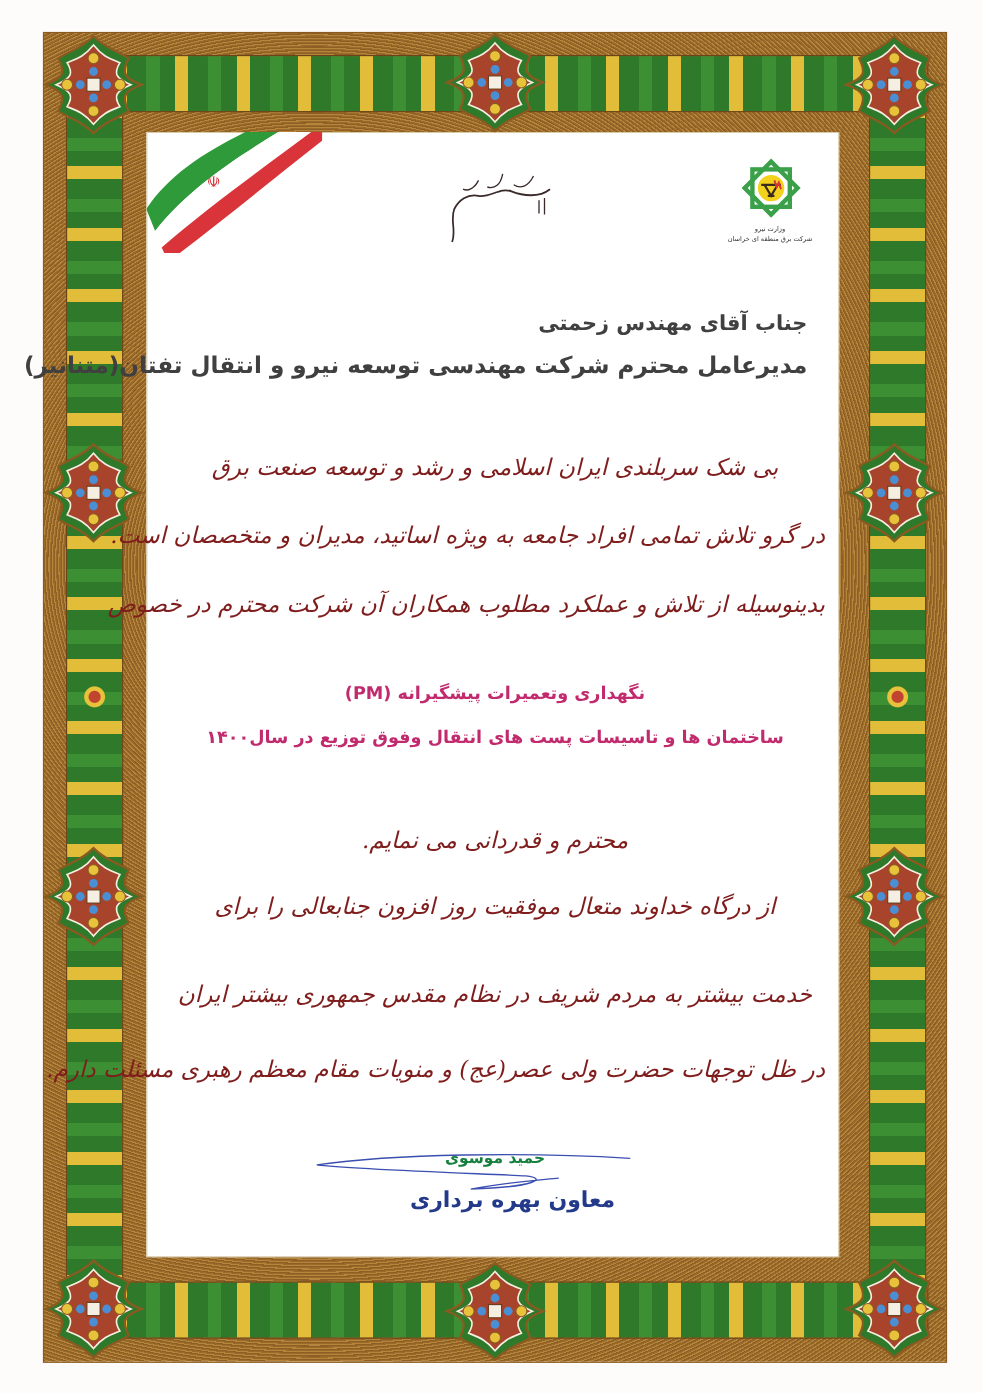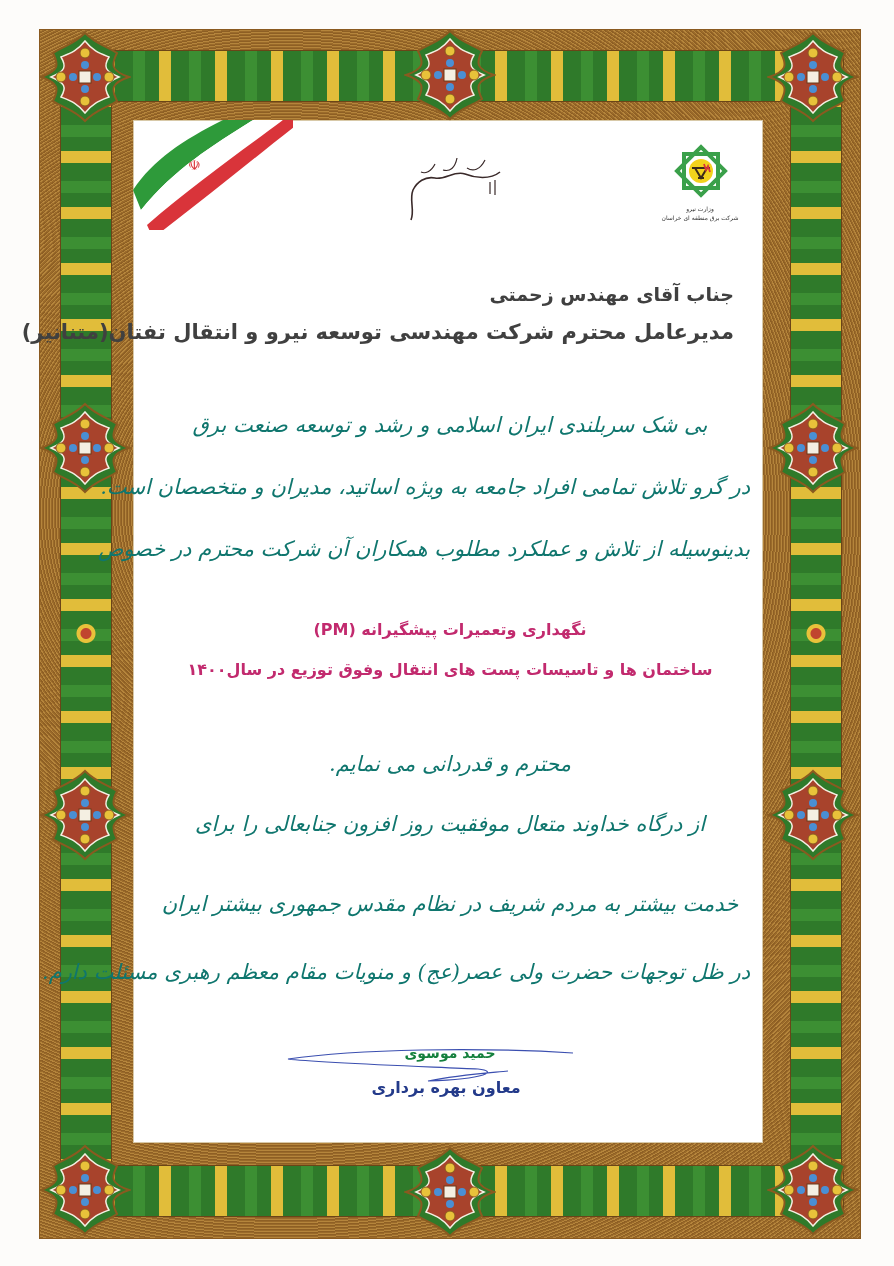--- a/index.html
+++ b/index.html
@@ -53,36 +53,36 @@
 
   .text { position:absolute; direction:rtl; }
   .heading {
     right:160px; font-weight:bold; color:#404040;
     font-family:"DejaVu Sans", sans-serif; white-space:nowrap;
   }
   .h1 { top:283px; font-size:19px; }
   .h2 { top:320px; font-size:21px; }
 
   .body-line {
-    left:150px; width:600px; text-align:center; color:#0f766e;
+    left:150px; width:600px; text-align:center; color:#7f1d1d;
     font-family:"DejaVu Serif", serif; font-style:italic; font-size:21px; white-space:nowrap;
   }
   .subject {
     left:140px; width:620px; text-align:center; color:#c22a6e; font-weight:bold;
     font-family:"DejaVu Sans", sans-serif; font-size:16px; white-space:nowrap;
   }
 
   .signature-stroke { position:absolute; left:278px; top:1045px; width:300px; height:40px; }
   .sig-name {
     left:300px; width:300px; text-align:center; top:1045px;
     font-weight:bold; color:#15803d; font-size:14px;
   }
   .sig-title {
-    left:296px; width:300px; text-align:center; top:1078px;
-    font-weight:bold; color:#233a8a; font-size:16px;
+    left:316px; width:300px; text-align:center; top:1078px;
+    font-weight:bold; color:#233a8a; font-size:20px;
   }
 </style>
 </head>
 <body>
 
 <div class="frame-outer"></div>
 <div class="band top"></div>
 <div class="band bottom"></div>
 <div class="band left"></div>
 <div class="band right"></div>

